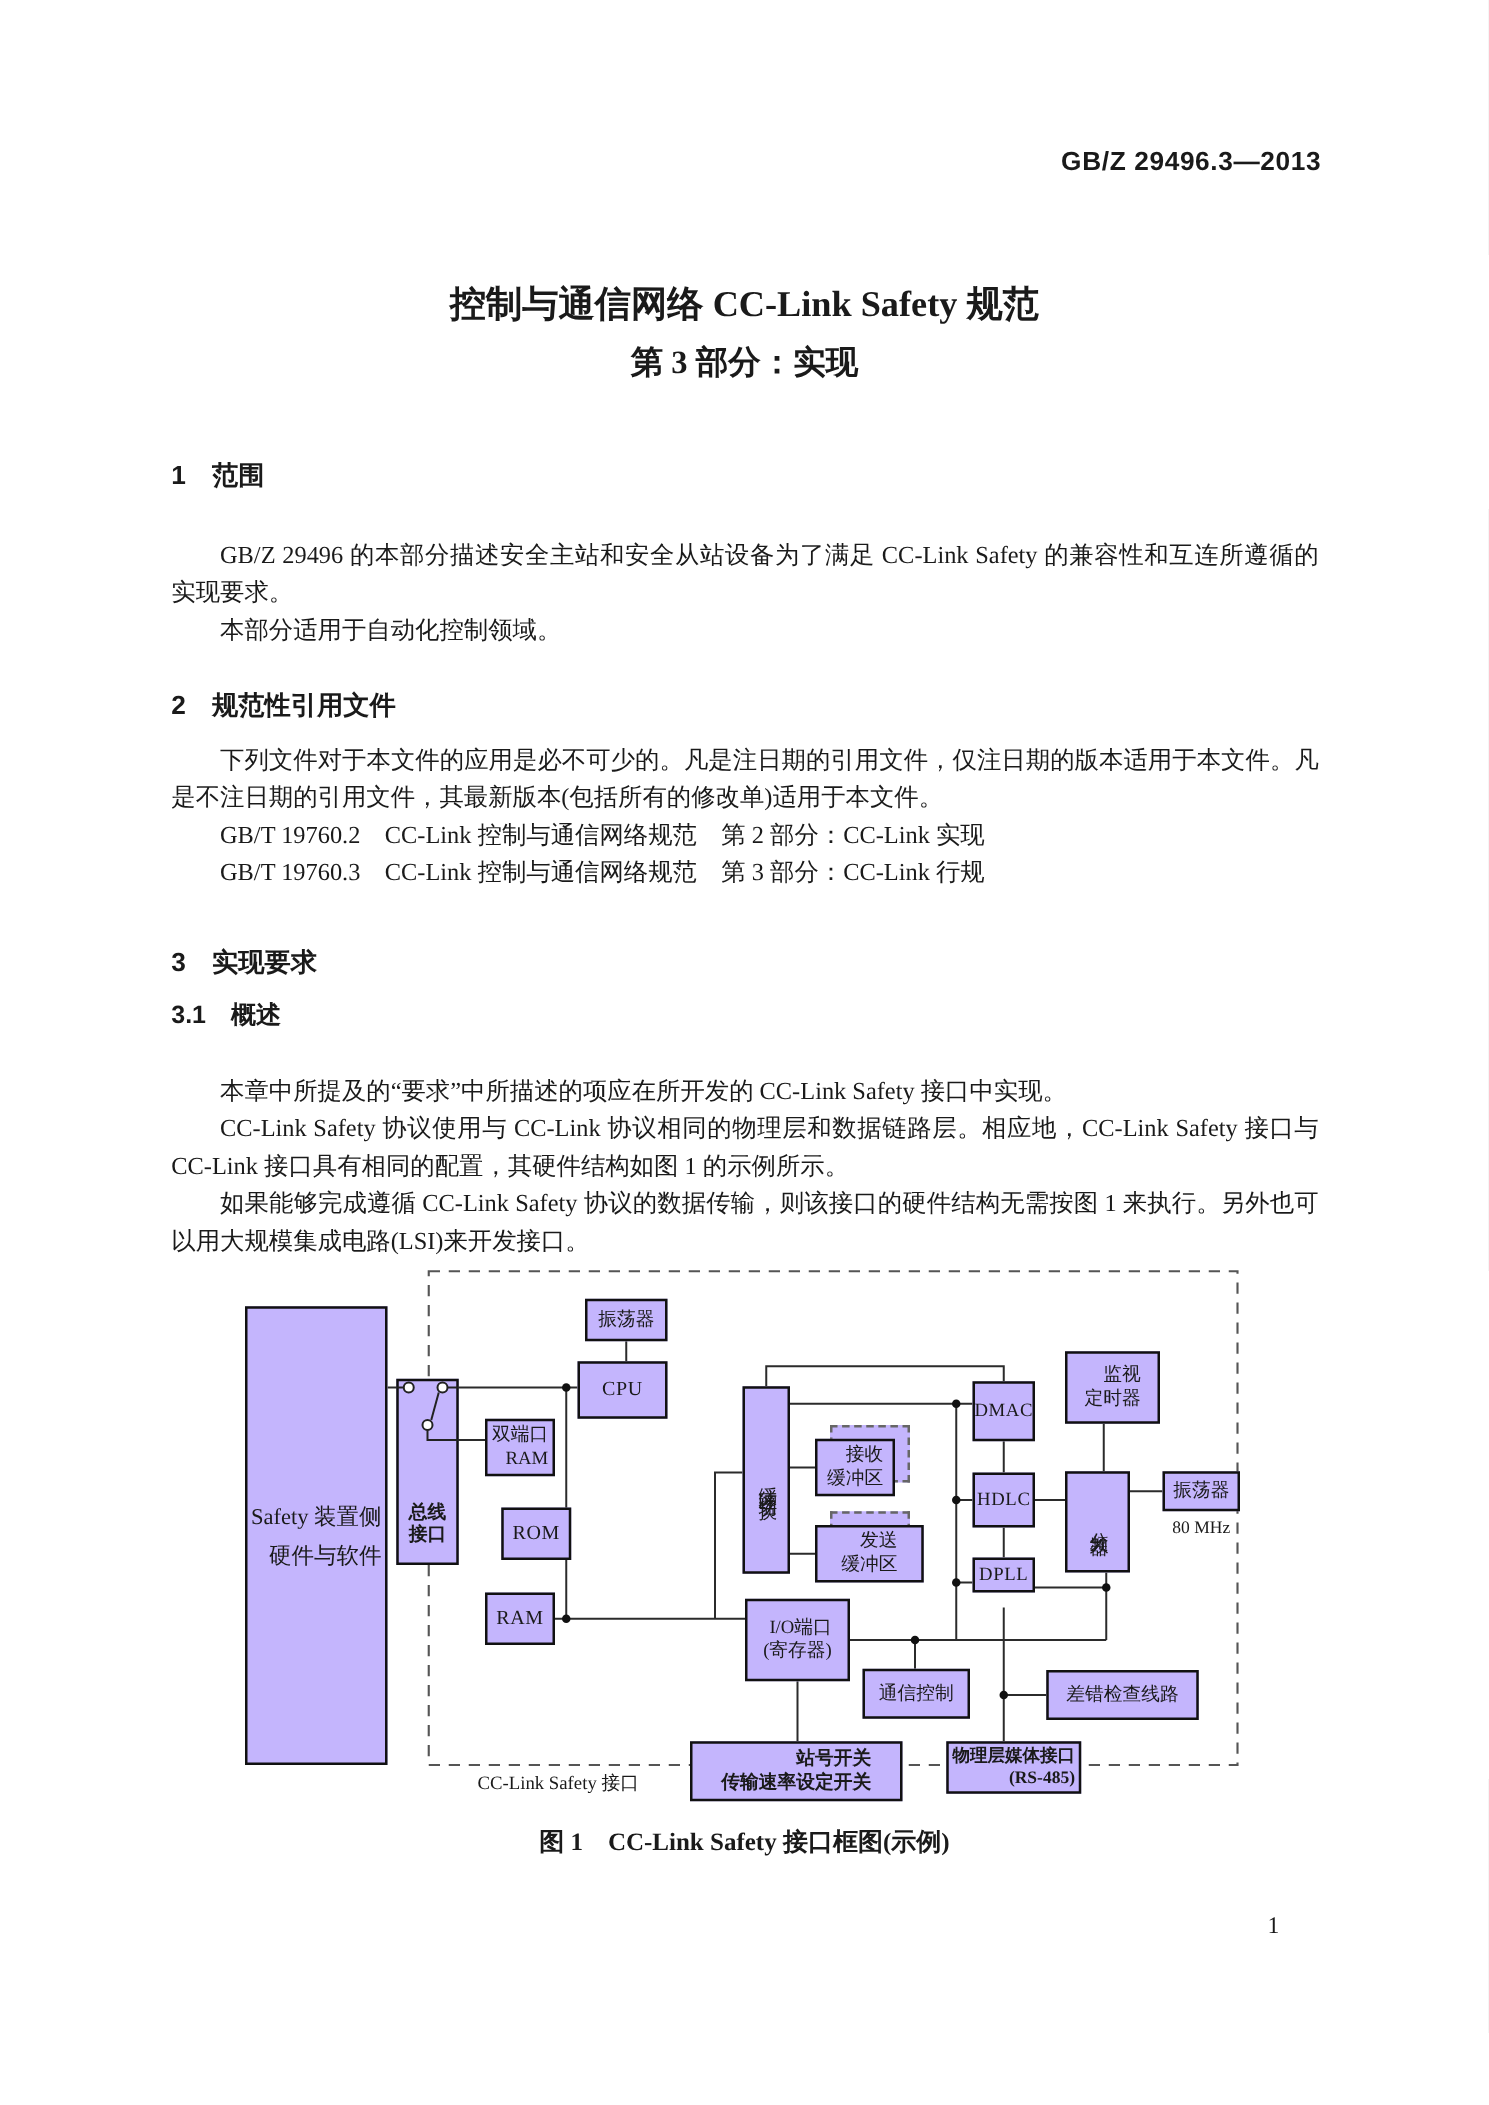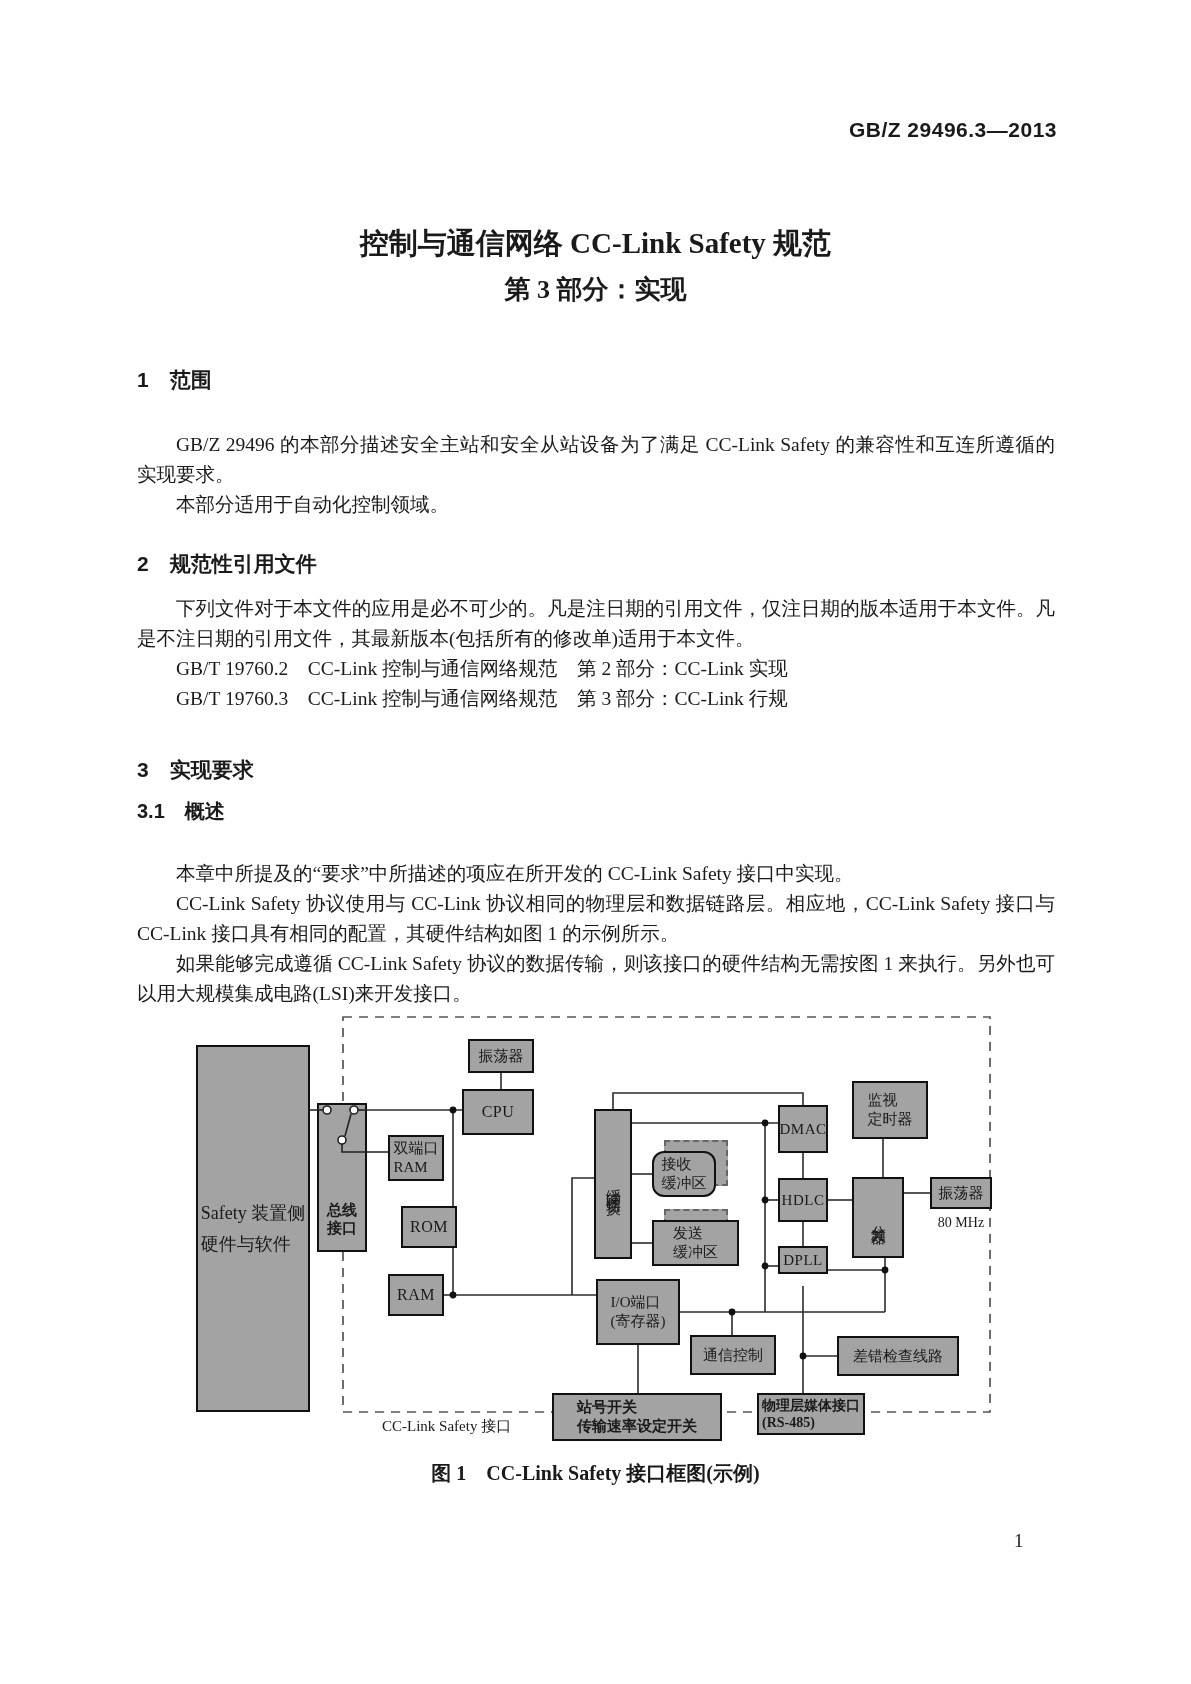--- a/index.html
+++ b/index.html
@@ -45,23 +45,23 @@
   .textblock p.ref{text-align:left;}
   
   .figure{
     position:absolute;left:170px;top:1005px;width:830px;height:445px;
   }
   .figure svg{position:absolute;left:0;top:0;}
   .wires{z-index:0;}
   .switch-overlay{z-index:3;pointer-events:none;}
   .dbox{
     position:absolute;z-index:2;
-    background:#a3a3a3;border:2px solid #111;
+    background:#c4b5fd;border:2px solid #111;
     display:flex;align-items:center;justify-content:center;
-    text-align:left;white-space:pre-line;
+    text-align:right;white-space:pre-line;
     font-size:15px;line-height:1.25;box-sizing:border-box;
   }
   .dbox.shadow{border:2px dashed #666;z-index:1;}
   .dbox.latin{font-size:16px;letter-spacing:.5px;}
   .dbox.bold{font-weight:bold;}
   .dbox.label-bottom{align-items:flex-end;padding-bottom:12px;font-weight:600;margin-top:20px;}
   .dbox.big{font-size:18px;line-height:1.7;}
   .vtext{writing-mode:vertical-lr;text-orientation:upright;letter-spacing:3px;}
   .fig-side-label{
     position:absolute;z-index:2;font-size:15px;white-space:nowrap;
@@ -173,21 +173,21 @@
 
     <div class="dbox" style="left:298px;top:34px;width:66px;height:34px;">振荡器</div>
 
     <div class="dbox latin" style="left:292px;top:84px;width:72px;height:46px;">CPU</div>
 
     <div class="dbox" style="left:424px;top:104px;width:38px;height:150px;">
       <span class="vtext">缓冲区切换</span>
     </div>
 
     <div class="dbox shadow" style="left:494px;top:135px;width:64px;height:46px;"></div>
-    <div class="dbox" style="left:482px;top:146px;width:64px;height:46px;border-radius:12px;">接收
+    <div class="dbox" style="left:482px;top:146px;width:64px;height:46px;">接收
 缓冲区</div>
 
     <div class="dbox shadow" style="left:494px;top:204px;width:64px;height:46px;"></div>
     <div class="dbox" style="left:482px;top:215px;width:87px;height:46px;">发送
 缓冲区</div>
 
     <div class="dbox" style="left:426px;top:274px;width:84px;height:66px;">I/O端口
 (寄存器)</div>
 
     <div class="dbox latin" style="left:608px;top:100px;width:50px;height:48px;font-size:15px;">DMAC</div>

